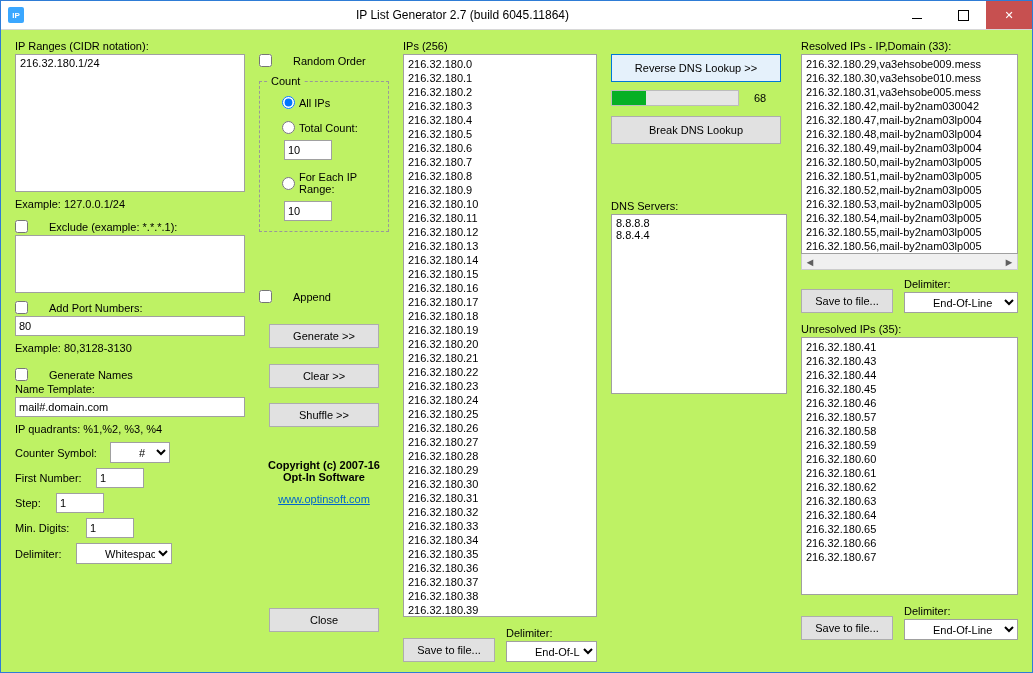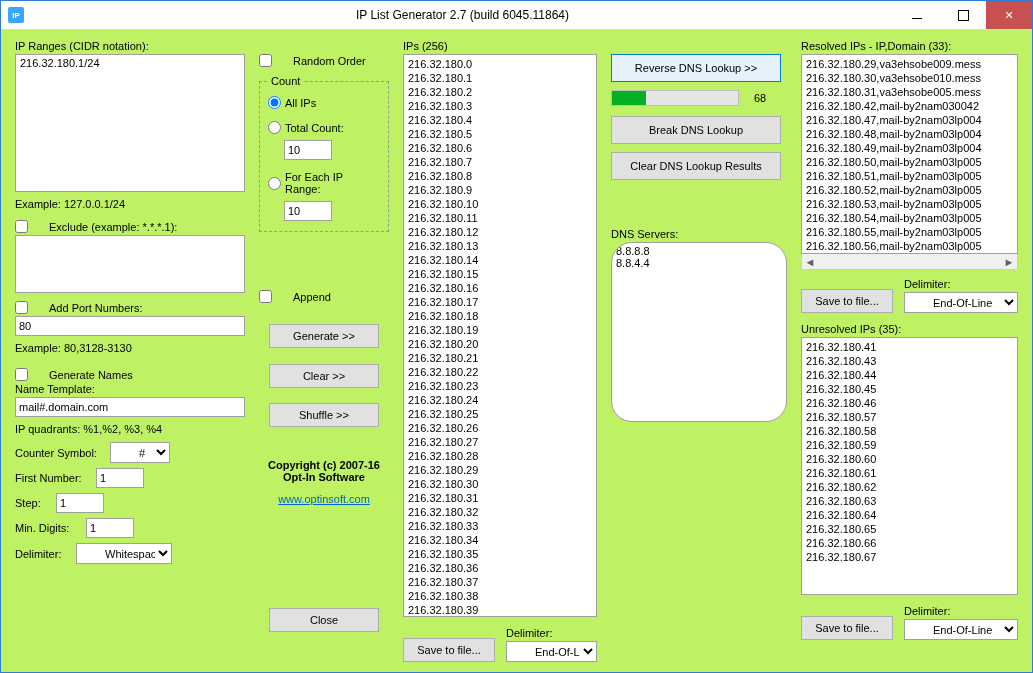--- a/index.html
+++ b/index.html
@@ -21,21 +21,21 @@
 .col3 { width: 194px; }
 .col4 { width: 176px; }
 .col5 { flex:1; }
 label, .lbl { font-size: 11px; color: #000; margin-bottom: 2px; display: block; }
 textarea, .listbox { background:#fff; border:1px solid #a0a0a0; font-family: "Segoe UI", sans-serif; font-size:11px; padding:2px 4px; resize:none; overflow-y:scroll; }
 input[type=text] { background:#fff; border:1px solid #a0a0a0; font-size:11px; padding:1px 3px; height:20px; }
 select { background:#fff; border:1px solid #a0a0a0; font-size:11px; height:21px;padding-left:24px; }
 button { background:#e1e1e1; border:1px solid #adadad; font-size:11px; padding:4px 8px; cursor:pointer; height:24px; }
 .chk { display:flex; align-items:center; gap:21px; font-size:11px; margin:2px 0; }
 .chk input { width:13px; height:13px; }
-.radio { display:flex; align-items:center; gap:4px; font-size:11px; margin:3px 0; }
+.radio { display:flex; align-items:center; gap:4px; font-size:11px; margin:3px 14px; }
 .radio input { width:13px; height:13px; }
 fieldset { border:1px dashed #999; padding:6px 8px 10px; }
 legend { font-size:11px; padding:0 3px; }
 .row { display:flex; align-items:center; gap:5px; margin-top:5px; }
 .progressbar { height:16px; border:1px solid #bcbcbc; background:#e6e6e6; position:relative; }
 .progressfill { height:100%; background:#06b025; }
 .small-gap { height:6px; }
 .link { color:#0066cc; text-decoration:underline; cursor:pointer; }
 .listbox { line-height:14px; white-space:pre; overflow-x:hidden;}
 .hscroll { height:16px; background:#f0f0f0; border:1px solid #ccc; border-top:none; display:flex; }
@@ -207,24 +207,23 @@
       <button style="width:170px;height:28px;border:1px solid #0078d7;background:#e5f1fb">Reverse DNS Lookup &gt;&gt;</button>
       <div class="row" style="margin-top:8px;align-items:center">
         <div class="progressbar" style="width:128px">
           <div class="progressfill" id="pfill" style="width: 27%;"></div>
         </div>
         <span style="margin-left:10px">68</span>
       </div>
       <div style="height:10px"></div>
       <button style="width:170px;height:28px">Break DNS Lookup</button>
       <div style="height:8px"></div>
-      <button style="width:170px;height:28px">Clear DNS Lookup Results</button>
       <div style="height:48px"></div>
       <label>DNS Servers:</label>
-      <textarea style="height: 180px; width: 176px; border-radius: 21px;">8.8.8.8
+      <textarea style="height: 180px; width: 176px;">8.8.8.8
 8.8.4.4</textarea>
     </div>
 
     <div class="col col5">
       <label>Resolved IPs - IP,Domain (33):</label>
       <div class="listbox" style="height:200px;overflow-x:hidden">216.32.180.29,va3ehsobe009.mess
 216.32.180.30,va3ehsobe010.mess
 216.32.180.31,va3ehsobe005.mess
 216.32.180.42,mail-by2nam030042
 216.32.180.47,mail-by2nam03lp004

